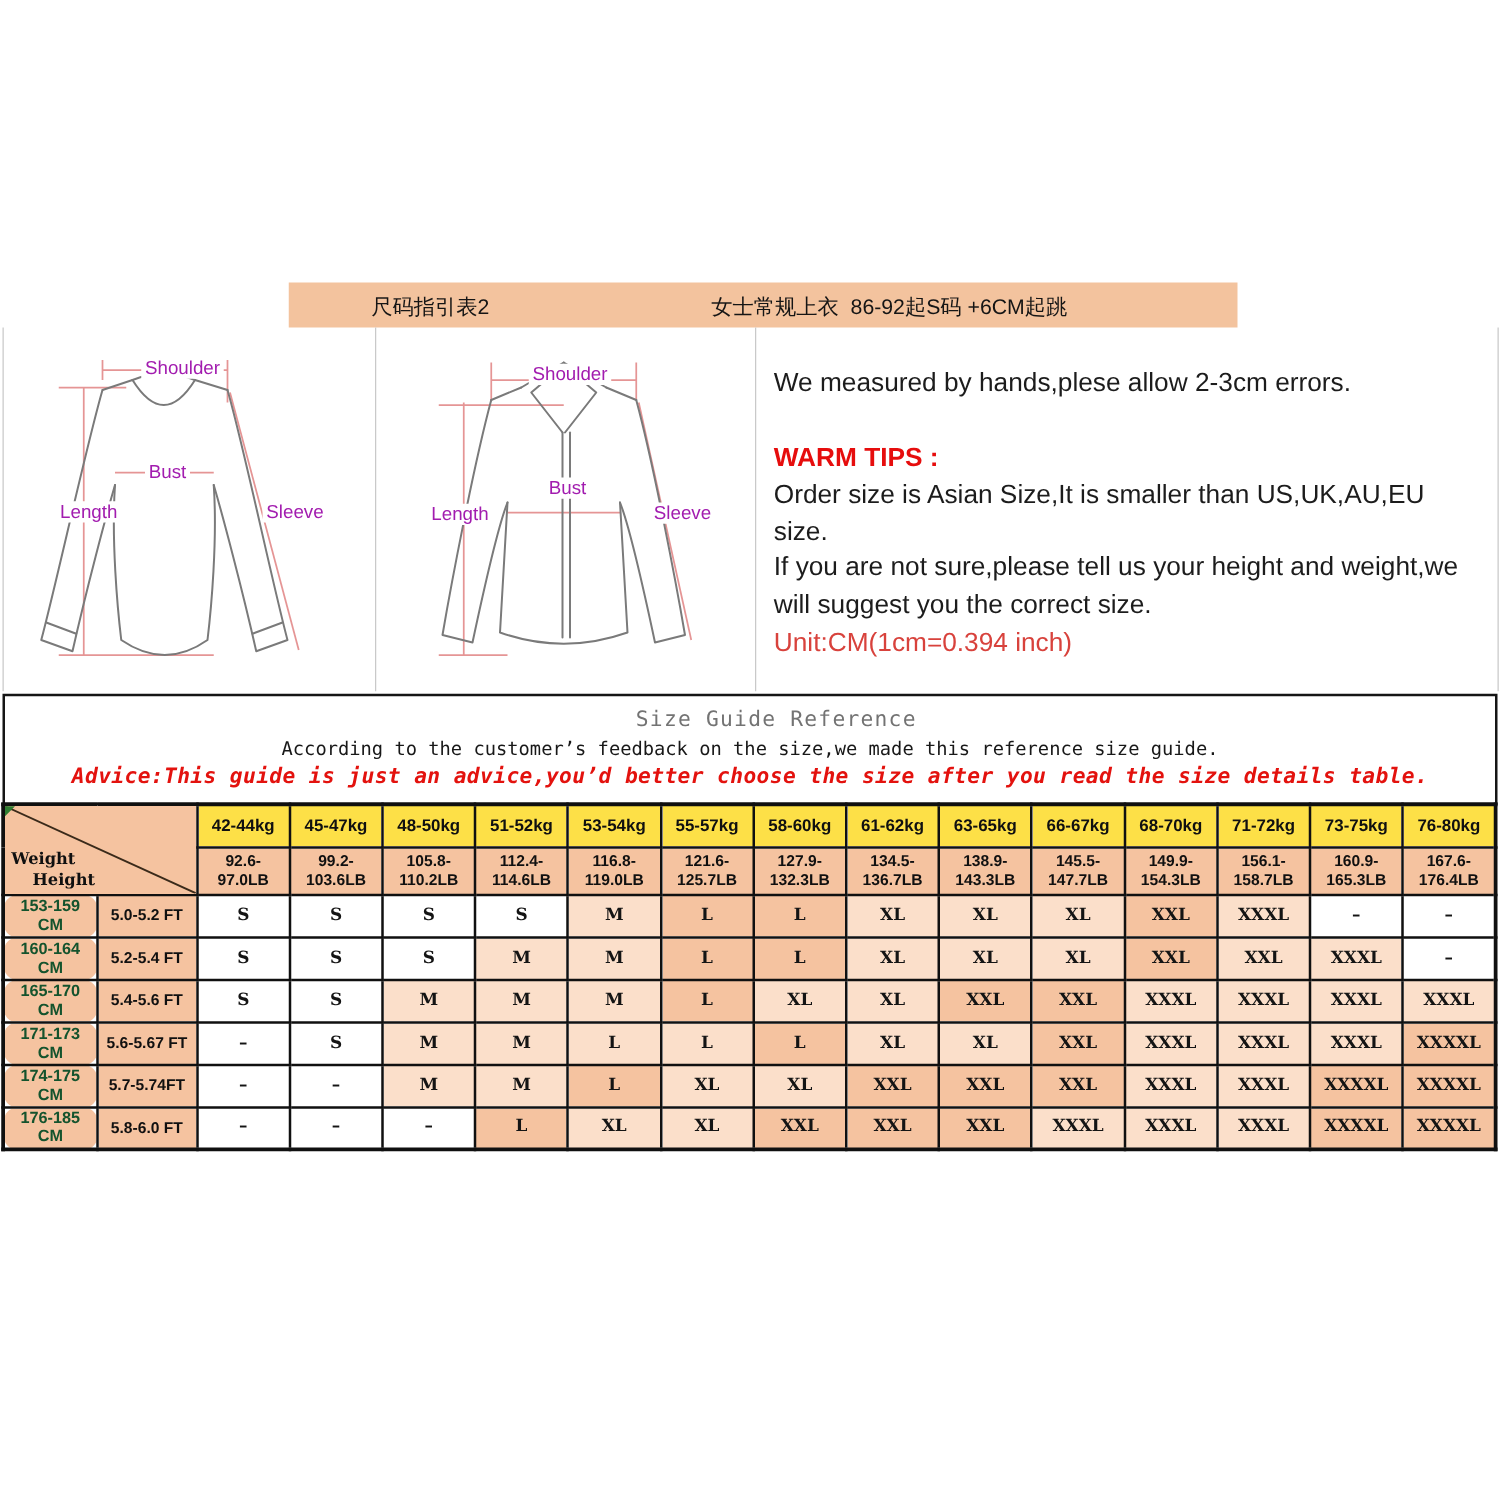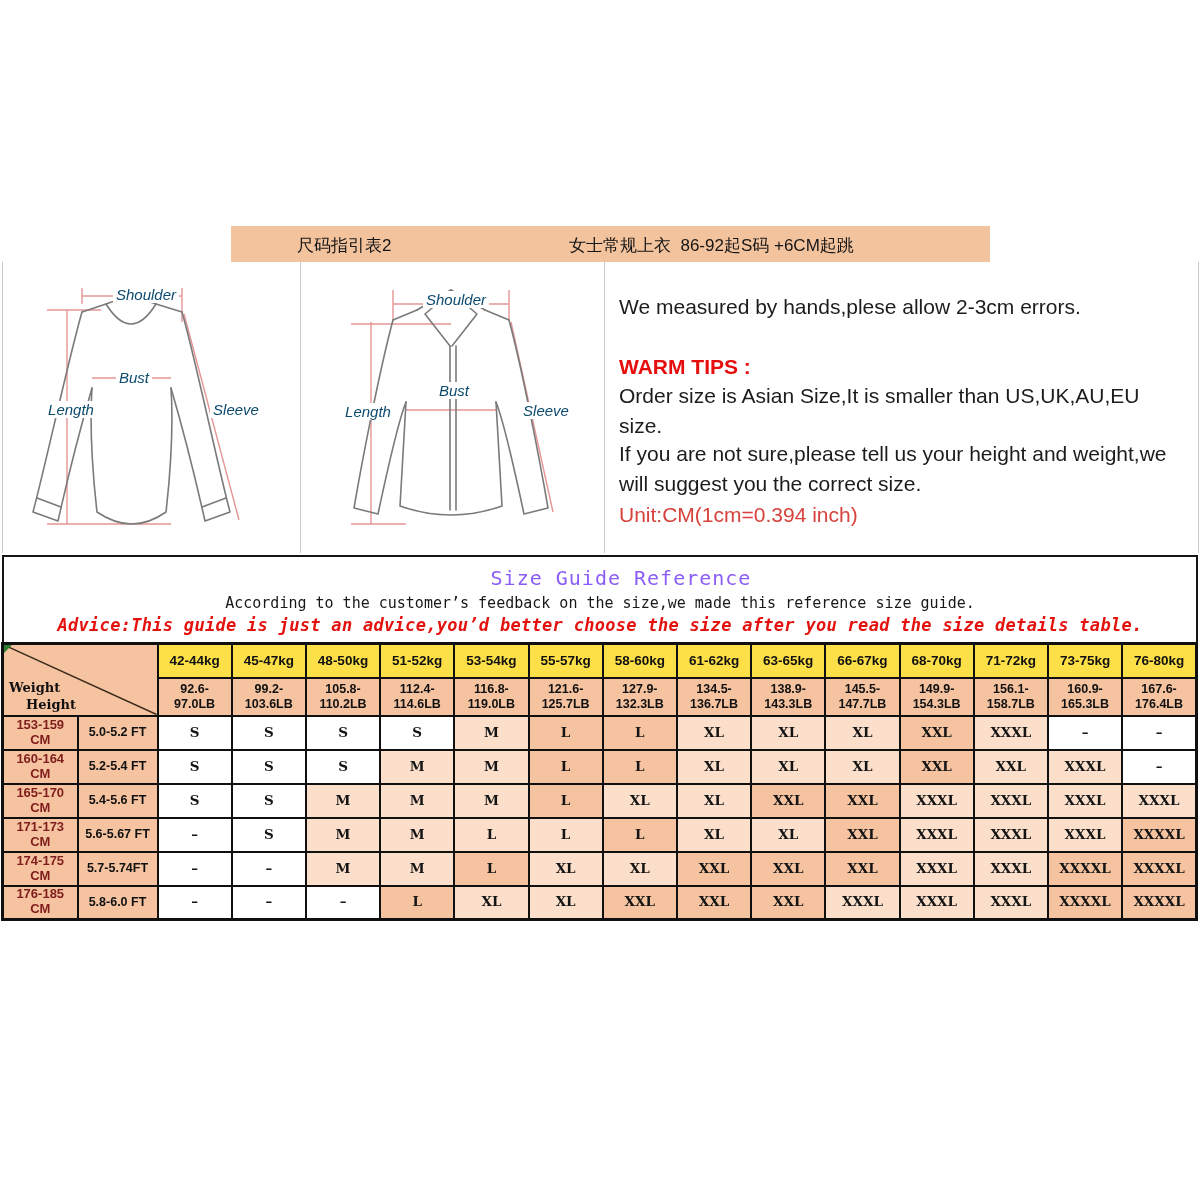--- a/index.html
+++ b/index.html
@@ -11,58 +11,58 @@
           background:#f3c39e;font-size:17px;color:#151515;}
   .banner span{position:absolute;top:8px;white-space:pre;}
   .banner .bl{left:66px;}
   .banner .br{left:338px;}
 
   
   .panel{position:absolute;top:262px;height:291px;border-left:1px solid #c9c9c9;}
   .p1{left:2px;width:298px;}
   .p2{left:300px;width:302px;}
   .p3{left:604px;width:593px;border-right:1px solid #c9c9c9;}
-  .dlabel{position:absolute;font-size:15px;color:#0c4a6e;background:#fff;
-          padding:0 3px;transform:translateX(-50%);white-space:nowrap;font-style:italic;}
+  .dlabel{position:absolute;font-size:15px;color:#a21caf;background:#fff;
+          padding:0 3px;transform:translateX(-50%);white-space:nowrap;}
 
   .garment{stroke:#7a7a7a;stroke-width:1.6;fill:none;stroke-linejoin:round;stroke-linecap:round;}
   .measure{stroke:#e59595;stroke-width:1.4;fill:none;}
 
   
   .note{position:absolute;left:14px;width:566px;font-size:21px;color:#1c1c1c;line-height:30px;}
   .n1{top:30px;}
   .n2{top:90px;font-weight:bold;color:#e60d0d;}
   .n3{top:119px;}
   .n4{top:177px;}
   .n5{top:238px;color:#d8423c;}
 
   
   #guide{position:absolute;left:2px;top:555px;width:1192px;height:85px;
          border:2px solid #151515;text-align:center;
          font-family:"DejaVu Sans Mono",monospace;}
-  #guide .gt{font-size:20px;letter-spacing:1px;margin-top:9px;color:#8b5cf6;padding-left:42px;}
+  #guide .gt{font-size:17px;letter-spacing:1px;margin-top:9px;color:#737373;padding-left:42px;}
   #guide .gs{font-size:15px;margin-top:4px;color:#181818;}
   #guide .ga{font-size:17px;font-weight:bold;margin-top:3px;color:#e3120e;letter-spacing:.3px;font-style:italic;}
 
   
   #tablewrap{position:absolute;left:1px;top:642px;width:1197px;}
   table{border-collapse:collapse;table-layout:fixed;width:1197px;border:3px solid #101010;}
   th,td{border:2px solid #101010;text-align:center;vertical-align:middle;
         padding:0;line-height:1.15;overflow:hidden;}
   tr.kg{height:34px;} tr.lb{height:38px;padding-left:48px;} tbody tr{height:34px;}
   .kgc{background:#fde047;font-size:13.5px;font-weight:bold;color:#101010;}
   .lbc{background:#f5c3a0;font-size:12.5px;font-weight:bold;color:#101010;
        overflow-wrap:break-word;padding:0 3px;}
   .corner{background:#f5c3a0;position:relative;}
   .corner svg{position:absolute;left:0;top:0;width:100%;height:100%;}
   .corner .w1,.corner .w2{position:absolute;font-family:"DejaVu Serif",serif;
        font-size:13px;font-weight:bold;color:#101010;}
   .corner .w1{left:5px;top:36px;}
   .corner .w2{left:22px;top:53px;text-align:center;}
-  .rowh{background:#f5c3a0;font-weight:bold;font-size:13px;color:#7f1d1d;padding:0 2px;}
+  .rowh{background:#f5c3a0;font-weight:bold;font-size:13px;color:#14532d;padding:0 2px;border-radius:11px;}
   .rowf{background:#f5c3a0;font-weight:bold;font-size:12.5px;color:#101010;
         overflow-wrap:break-word;padding:0 2px;}
   td.size{font-family:"DejaVu Serif",serif;font-weight:bold;font-size:13.5px;color:#141414;}
   .sw{background:#ffffff;} .sl{background:#fbdfca;} .sd{background:#f5c3a0;}
 
   #corner-flag{position:absolute;left:4px;top:645px;width:0;height:0;
         border-top:8px solid #2f7d32;border-right:8px solid transparent;z-index:4;}
 </style>
 </head>
 <body>

